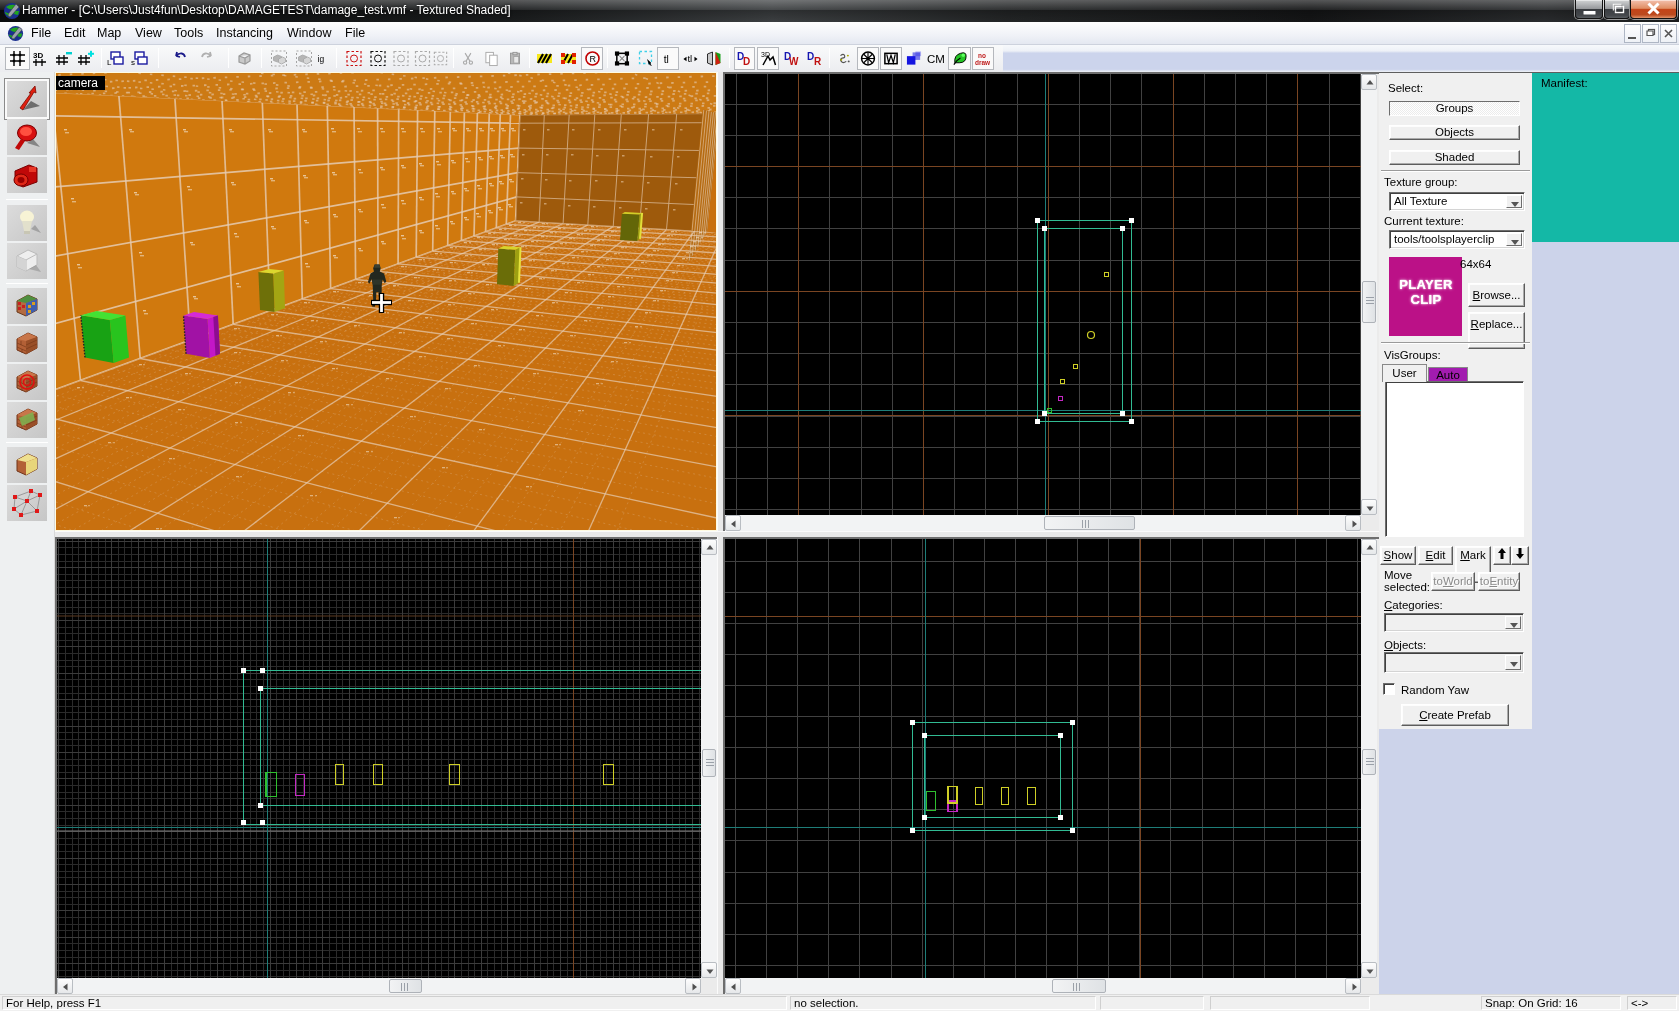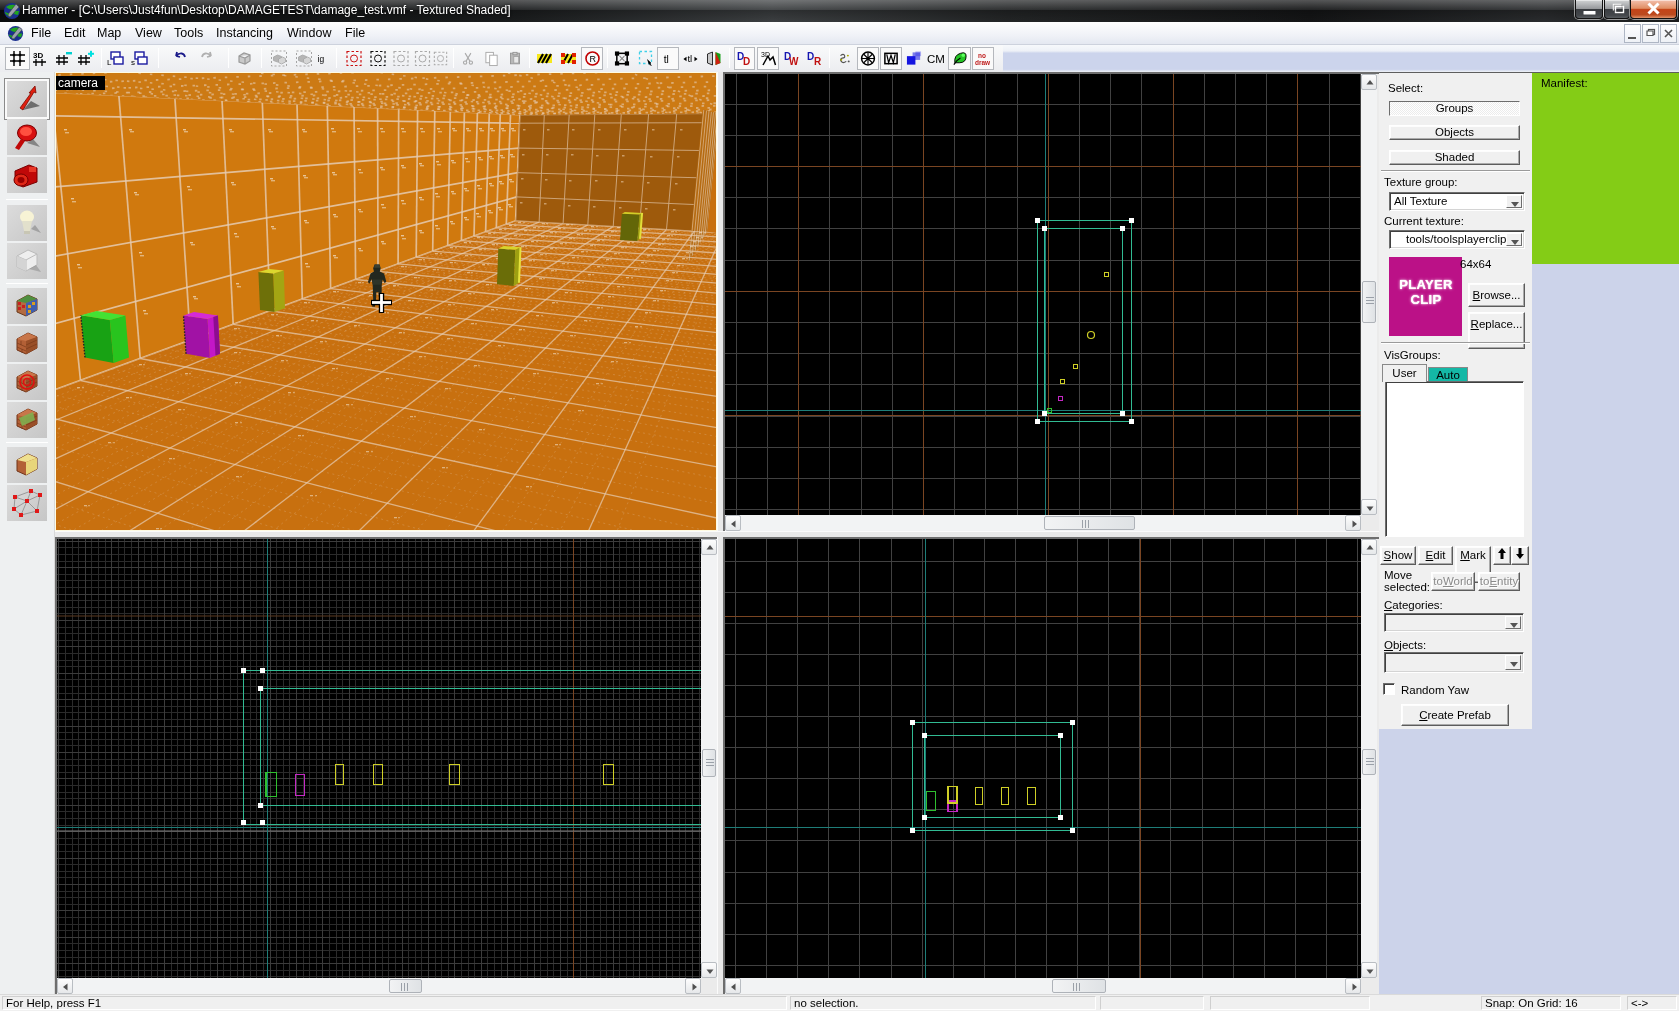--- a/index.html
+++ b/index.html
@@ -38,21 +38,21 @@
 .gripv{position:absolute;left:3px;top:45%;width:8px;height:1px;border-top:1px solid #9aa0a8;box-shadow:0 3px 0 #9aa0a8,0 -3px 0 #9aa0a8}
 .griph{position:absolute;top:3px;left:45%;width:1px;height:8px;border-left:1px solid #9aa0a8;box-shadow:3px 0 0 #9aa0a8,-3px 0 0 #9aa0a8}
 #panel{position:absolute;left:1379px;top:72px;width:153px;height:657px;background:#f0f0f0;border-top:1px solid #5e5e5e}
 #panel .lbl{position:absolute;font-size:11.5px;color:#000}
 .btn3{position:absolute;background:#f0f0f0;border:1px solid;border-color:#fff #5c5c5c #5c5c5c #fff;box-shadow:inset -1px -1px 0 #aaa,inset 1px 1px 0 #fdfdfd;font-size:11.5px;text-align:center;color:#000}
 .btnp{position:absolute;background:#f7f7f7;background-image:conic-gradient(#fff 25%,#ececec 0 50%,#fff 0 75%,#ececec 0);background-size:2px 2px;border:1px solid;border-color:#6d6d6d #fff #fff #6d6d6d;font-size:11.5px;text-align:center;color:#000}
 .combo{position:absolute;background:#fff;border:1px solid;border-color:#6d6d6d #fff #fff #6d6d6d;box-shadow:inset 1px 1px 0 #404040,inset -1px -1px 0 #d4d4d4;font-size:11.5px}
 .cbtn{position:absolute;right:2px;top:2px;bottom:2px;width:16px;background:#f0f0f0;border:1px solid;border-color:#fff #6d6d6d #6d6d6d #fff}
 .cbtn svg{position:absolute;left:3px;top:4px}
 .etch{position:absolute;border-top:1px solid #9a9a9a;border-bottom:1px solid #fff}
-#manifest{position:absolute;left:1532px;top:72px;width:147px;height:192px;background:#84cc16;border-top:1px solid #5e5e5e}
+#manifest{position:absolute;left:1532px;top:72px;width:147px;height:170px;background:#14b8a6;border-top:1px solid #5e5e5e}
 #statusbar{position:absolute;left:0;top:994px;width:1679px;height:17px;background:#f0f0f0;border-top:1px solid #dadada;font-size:11.5px}
 .spane{position:absolute;top:1px;height:14px;border:1px solid;border-color:#cfcfcf #fff #fff #cfcfcf;padding:0 3px;color:#000}
 u{text-decoration:underline}
 .mi,.lbl,.btn3,.btnp,.combo,.spane,#titletext,#manifest div,#panel div,#statusbar,svg text{filter:grayscale(0%)}
 </style></head><body>
 <div id="titlebar"></div>
 <svg class="abs" style="left:3px;top:2px;z-index:5" width="18" height="18" viewBox="0 0 18 18">
     <circle cx="9" cy="9" r="8" fill="#1b2f8f"></circle>
     <path d="M3 5 Q7 2 12 3 L14 6 Q10 8 6 7 Z" fill="#1fa51f"></path>
     <path d="M2 10 Q6 12 9 11 L8 15 Q4 14 2 11 Z" fill="#1fa51f"></path>
@@ -1689,34 +1689,34 @@
     <div class="btn3" style="left:10px;top:52px;width:131px;height:15px;line-height:13px">Objects</div>
     <div class="btn3" style="left:10px;top:77px;width:131px;height:15px;line-height:13px">Shaded</div>
     <div class="etch" style="left:2px;top:97px;width:149px"></div>
     <div class="lbl" style="left:5px;top:103px">Texture group:</div>
     <div class="combo" style="left:10px;top:119px;width:136px;height:19px;line-height:17px"><span style="padding-left:4px">All Texture</span><div class="cbtn">
         <svg width="10" height="8">
           <path d="M1 2 L9 2 L5 7 Z" fill="#555"></path>
         </svg>
       </div></div>
     <div class="lbl" style="left:5px;top:142px">Current texture:</div>
-    <div class="combo" style="left:10px;top:157px;width:136px;height:19px;line-height:17px"><span style="padding-left:16px">tools/toolsplayerclip</span><div class="cbtn">
+    <div class="combo" style="left:10px;top:157px;width:136px;height:19px;line-height:17px"><span style="padding-left:4px">tools/toolsplayerclip</span><div class="cbtn">
         <svg width="10" height="8">
           <path d="M1 2 L9 2 L5 7 Z" fill="#555"></path>
         </svg>
       </div></div>
     <div style="position:absolute;left:10px;top:184px;width:73px;height:79px;background:#bb1187"></div>
     <div style="position:absolute;left:14px;top:204px;width:66px;text-align:center;color:#fff;font-weight:bold;font-size:13px;line-height:15px;letter-spacing:.3px;text-shadow:0 0 3px rgba(255,255,255,.9),0 0 1px #fff">PLAYER CLIP</div>
     <div class="lbl" style="left:81px;top:185px">64x64</div>
     <div class="btn3" style="left:89px;top:210px;width:57px;height:24px;line-height:22px"><u>B</u>rowse...</div>
     <div class="btn3" style="left:89px;top:239px;width:57px;height:37px;line-height:22px"><u>R</u>eplace...</div>
     <div class="etch" style="left:2px;top:269px;width:149px"></div>
     <div class="lbl" style="left:5px;top:276px">VisGroups:</div>
     <div style="position:absolute;left:3px;top:291px;width:45px;height:18px;background:#f0f0f0;border:1px solid #888;border-bottom:none;font-size:11.5px;text-align:center;line-height:17px;z-index:2">User</div>
-    <div style="position:absolute;left:49px;top:294px;width:40px;height:15px;background:#14b8a6;border:1px solid #888;border-bottom:none;font-size:11.5px;text-align:center;line-height:14px">Auto</div>
+    <div style="position:absolute;left:49px;top:294px;width:40px;height:15px;background:#a21caf;border:1px solid #888;border-bottom:none;font-size:11.5px;text-align:center;line-height:14px">Auto</div>
     <div style="position:absolute;left:6px;top:308px;width:139px;height:156px;background:#fff;border:1px solid;border-color:#6d6d6d #fff #fff #6d6d6d;box-shadow:inset 1px 1px 0 #404040"></div>
     <div class="btn3" style="left:1px;top:473px;width:36px;height:19px;line-height:17px"><u>S</u>how</div>
     <div class="btn3" style="left:39px;top:473px;width:35px;height:19px;line-height:17px"><u>E</u>dit</div>
     <div class="btn3" style="left:76px;top:473px;width:36px;height:37px;line-height:17px"><u>M</u>ark</div>
     <div class="btn3" style="left:114px;top:473px;width:18px;height:19px;line-height:17px"><svg width="10" height="11">
         <path d="M5 0 L9 5 L6.5 5 L6.5 11 L3.5 11 L3.5 5 L1 5 Z" fill="#000"></path>
       </svg></div>
     <div class="btn3" style="left:132px;top:473px;width:18px;height:19px;line-height:17px"><svg width="10" height="11">
         <path d="M5 11 L9 6 L6.5 6 L6.5 0 L3.5 0 L3.5 6 L1 6 Z" fill="#000"></path>
       </svg></div>

